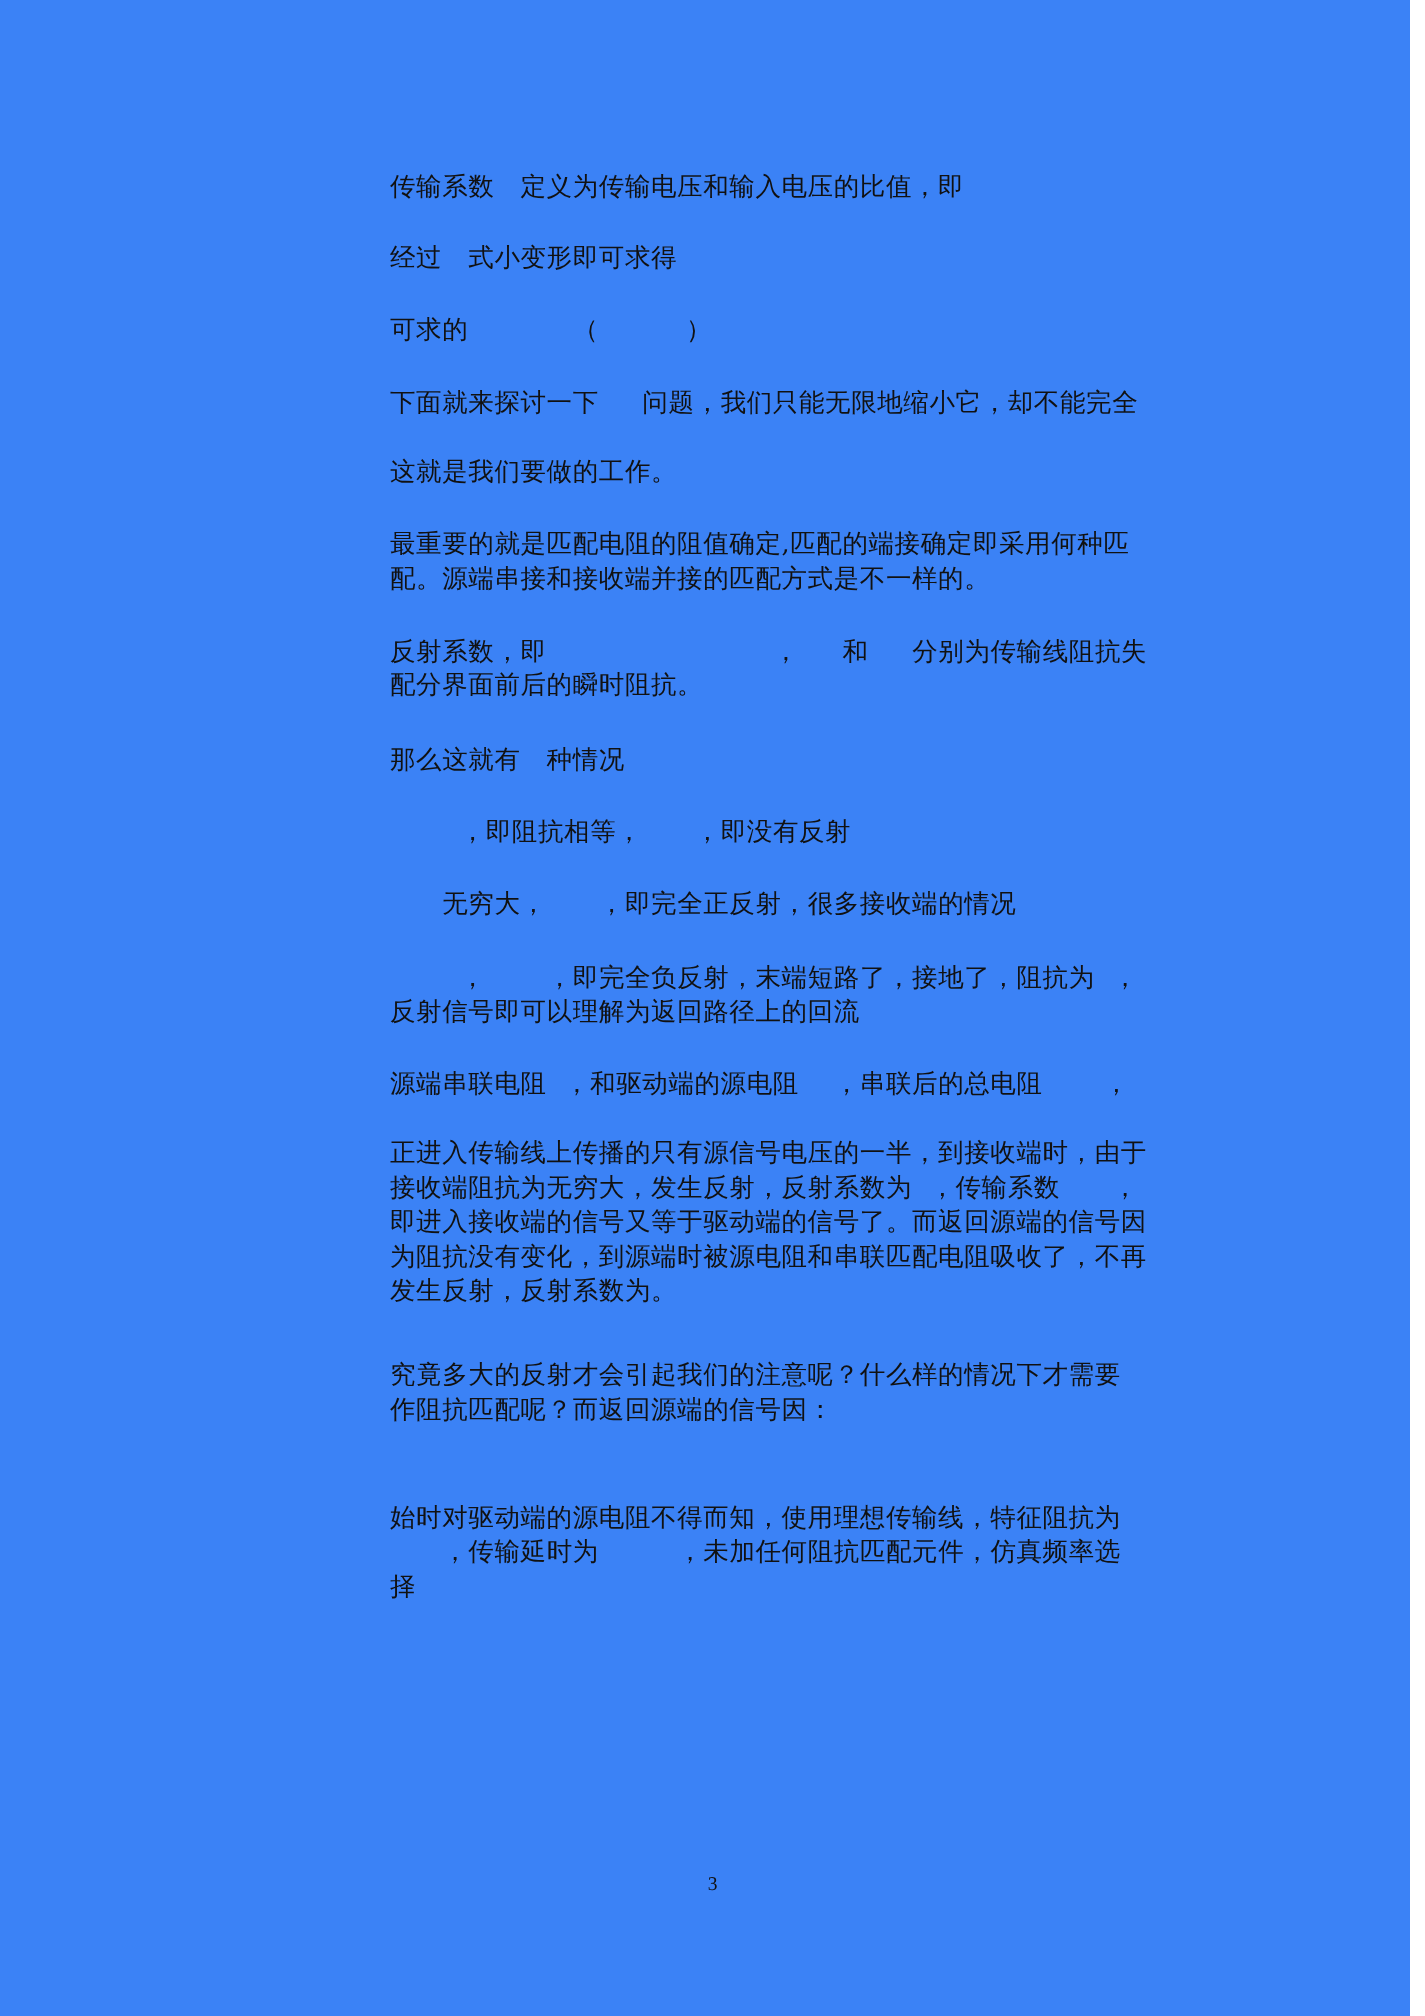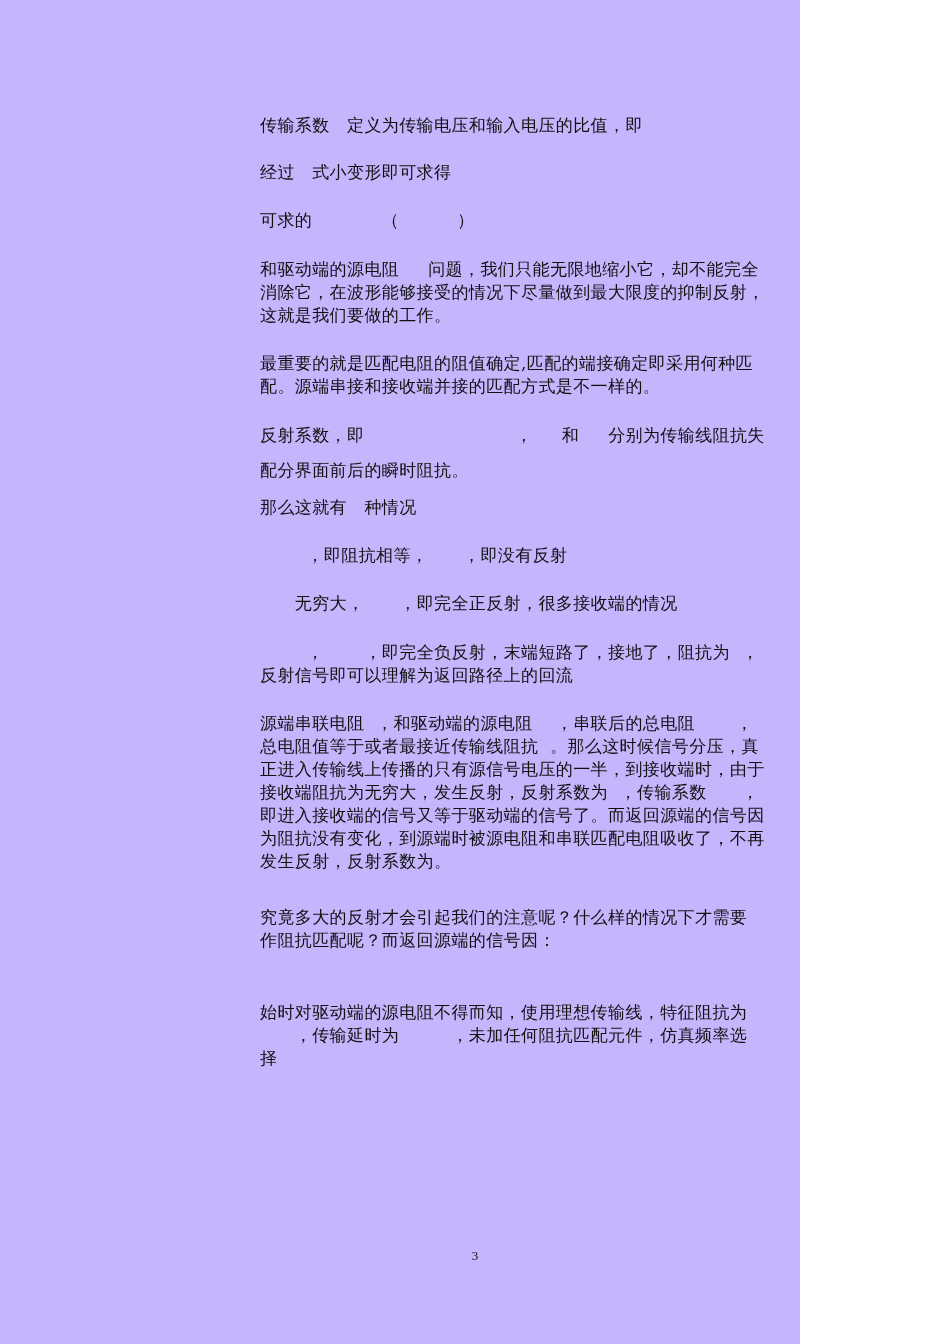--- a/index.html
+++ b/index.html
@@ -1,48 +1,46 @@
 <!DOCTYPE html>
 <html><head>
   <meta charset="utf-8">
   <style>
     html, body { margin: 0; padding: 0; background: #ffffff; }
     body { width: 950px; height: 1344px; position: relative; overflow: hidden;
            font-family: "DejaVu Serif", "Liberation Serif", serif; color: #111111; }
-    .page { position: absolute; left: 0; top: 0; width: 800px; height: 1344px; background: #c4b5fd; }
+    .page { position: absolute; left: 0; top: 0; width: 940px; height: 1344px; background: #3b82f6; }
     .line { position: absolute; left: 260px; font-size: 17px; line-height: 23px; white-space: pre; letter-spacing: 0.4px; }
     .pnum { position: absolute; left: 0; width: 950px; top: 1248px; text-align: center; font-size: 13px;
             font-family: "Liberation Serif", serif; }
   </style>
 </head>
 <body>
 
 <div class="page">
   <div class="line" style="top:114px">传输系数   定义为传输电压和输入电压的比值，即</div>
   <div class="line" style="top:161px">经过   式小变形即可求得</div>
   <div class="line" style="top:209px">可求的            （          ）</div>
 
-  <div class="line" style="top:258px">和驱动端的源电阻     问题，我们只能无限地缩小它，却不能完全</div>
-  <div class="line" style="top:281px">消除它，在波形能够接受的情况下尽量做到最大限度的抑制反射，</div>
+  <div class="line" style="top:258px">下面就来探讨一下     问题，我们只能无限地缩小它，却不能完全</div>
   <div class="line" style="top:304px">这就是我们要做的工作。</div>
 
   <div class="line" style="top:352px">最重要的就是匹配电阻的阻值确定,匹配的端接确定即采用何种匹</div>
   <div class="line" style="top:375px">配。源端串接和接收端并接的匹配方式是不一样的。</div>
 
   <div class="line" style="top:424px">反射系数，即                          ，     和     分别为传输线阻抗失</div>
-  <div class="line" style="top:459px">配分界面前后的瞬时阻抗。</div>
+  <div class="line" style="top:446px">配分界面前后的瞬时阻抗。</div>
 
   <div class="line" style="top:496px">那么这就有   种情况</div>
   <div class="line" style="top:544px">        ，即阻抗相等，      ，即没有反射</div>
   <div class="line" style="top:592px">      无穷大，      ，即完全正反射，很多接收端的情况</div>
   <div class="line" style="top:641px">        ，       ，即完全负反射，末端短路了，接地了，阻抗为  ，</div>
   <div class="line" style="top:664px">反射信号即可以理解为返回路径上的回流</div>
 
   <div class="line" style="top:712px">源端串联电阻  ，和驱动端的源电阻    ，串联后的总电阻       ，</div>
-  <div class="line" style="top:735px">总电阻值等于或者最接近传输线阻抗  。那么这时候信号分压，真</div>
   <div class="line" style="top:758px">正进入传输线上传播的只有源信号电压的一半，到接收端时，由于</div>
   <div class="line" style="top:781px">接收端阻抗为无穷大，发生反射，反射系数为  ，传输系数      ，</div>
   <div class="line" style="top:804px">即进入接收端的信号又等于驱动端的信号了。而返回源端的信号因</div>
   <div class="line" style="top:827px">为阻抗没有变化，到源端时被源电阻和串联匹配电阻吸收了，不再</div>
   <div class="line" style="top:850px">发生反射，反射系数为。</div>
 
   <div class="line" style="top:906px">究竟多大的反射才会引起我们的注意呢？什么样的情况下才需要</div>
   <div class="line" style="top:929px">作阻抗匹配呢？而返回源端的信号因：</div>
 
   <div class="line" style="top:1001px">始时对驱动端的源电阻不得而知，使用理想传输线，特征阻抗为</div>

